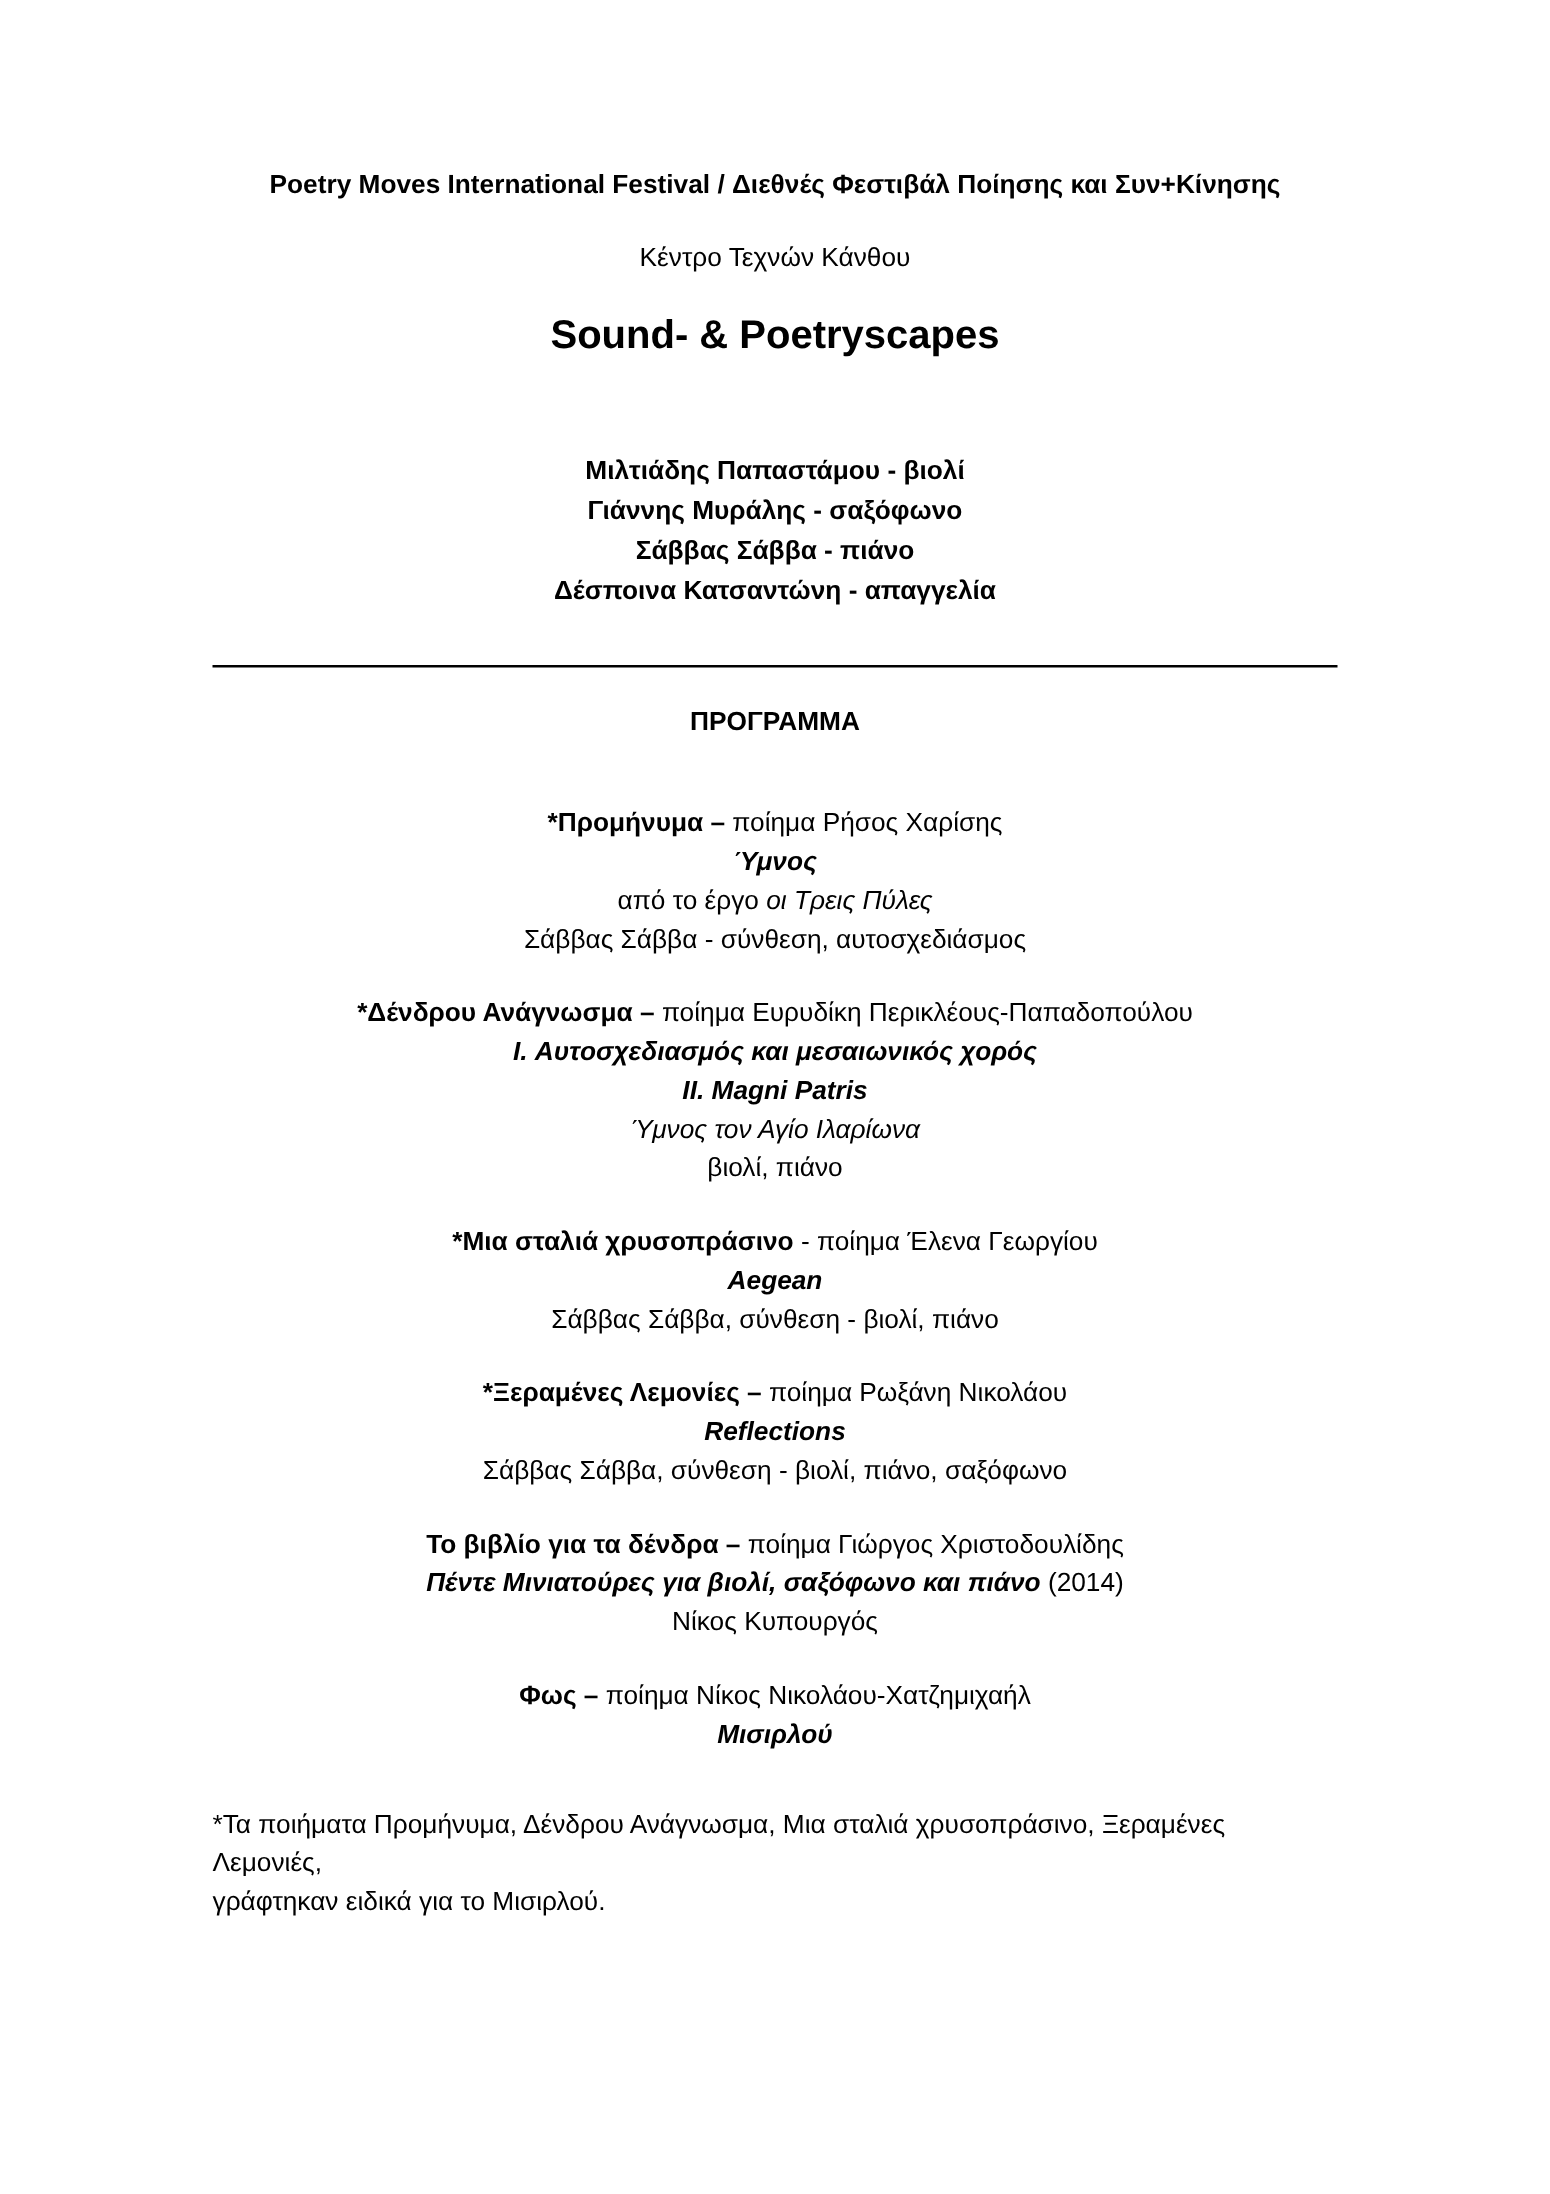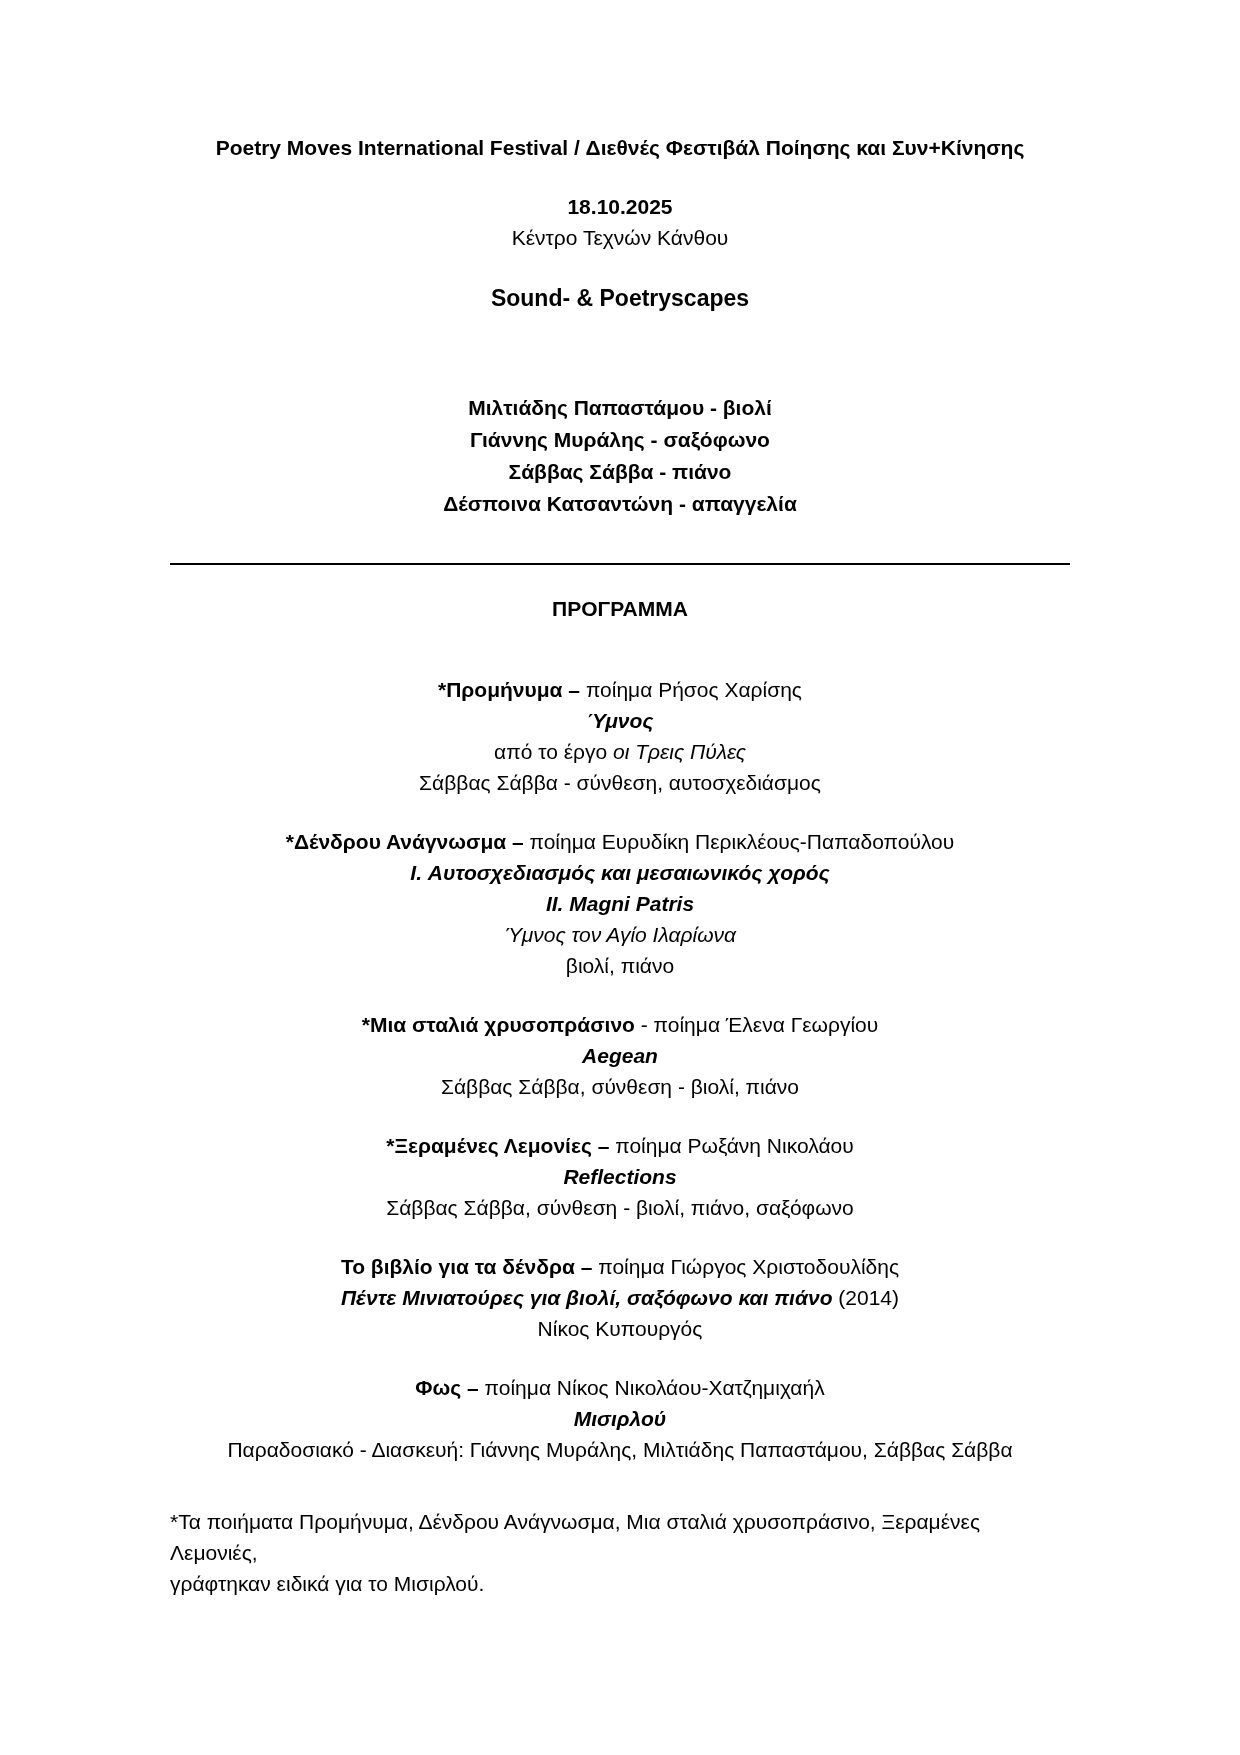--- a/index.html
+++ b/index.html
@@ -28,21 +28,21 @@
     white-space: nowrap;
   }
   .event-date {
     font-weight: 700;
   }
   .venue {
     font-weight: 400;
   }
   .event-title {
     font-weight: 700;
-    font-size: 23px;
+    font-size: 32px;
     line-height: 40px;
     margin-top: 25px;
   }
   .performers {
     margin-top: 74px;
   }
   .performer {
     font-weight: 700;
     line-height: 32px;
   }
@@ -78,21 +78,20 @@
     line-height: 31px;
   }
 </style>
 </head>
 <body>
 
 <div class="page">
 
   <div class="festival-title">Poetry Moves International Festival / Διεθνές Φεστιβάλ Ποίησης και Συν+Κίνησης</div>
 
-  <div class="event-date">18.10.2025</div>
   <div class="venue">Κέντρο Τεχνών Κάνθου</div>
 
   <div class="event-title">Sound- &amp; Poetryscapes</div>
 
   <div class="performers">
       <div class="performer">Μιλτιάδης Παπαστάμου - βιολί</div>
       <div class="performer">Γιάννης Μυράλης - σαξόφωνο</div>
       <div class="performer">Σάββας Σάββα - πιάνο</div>
       <div class="performer">Δέσποινα Κατσαντώνη - απαγγελία</div>
     </div>
@@ -126,21 +125,20 @@
         <div class="program-line"><span class="seg-r">Σάββας Σάββα, σύνθεση - βιολί, πιάνο, σαξόφωνο</span></div>
       </div>
       <div class="program-section">
         <div class="program-line"><span class="seg-b">Το βιβλίο για τα δένδρα – </span><span class="seg-r">ποίημα Γιώργος Χριστοδουλίδης</span></div>
         <div class="program-line"><span class="seg-bi">Πέντε Μινιατούρες για βιολί, σαξόφωνο και πιάνο</span><span class="seg-r"> (2014)</span></div>
         <div class="program-line"><span class="seg-r">Νίκος Κυπουργός</span></div>
       </div>
       <div class="program-section">
         <div class="program-line"><span class="seg-b">Φως – </span><span class="seg-r">ποίημα Νίκος Νικολάου-Χατζημιχαήλ</span></div>
         <div class="program-line"><span class="seg-bi">Μισιρλού</span></div>
-        <div class="program-line"><span class="seg-r">Παραδοσιακό - Διασκευή: Γιάννης Μυράλης, Μιλτιάδης Παπαστάμου, Σάββας Σάββα</span></div>
       </div>
     </div>
 
   <div class="footnote">
     <div>*Τα ποιήματα Προμήνυμα, Δένδρου Ανάγνωσμα, Μια σταλιά χρυσοπράσινο, Ξεραμένες Λεμονιές,</div>
     <div>γράφτηκαν ειδικά για το Μισιρλού.</div>
   </div>
 
 </div>
 

